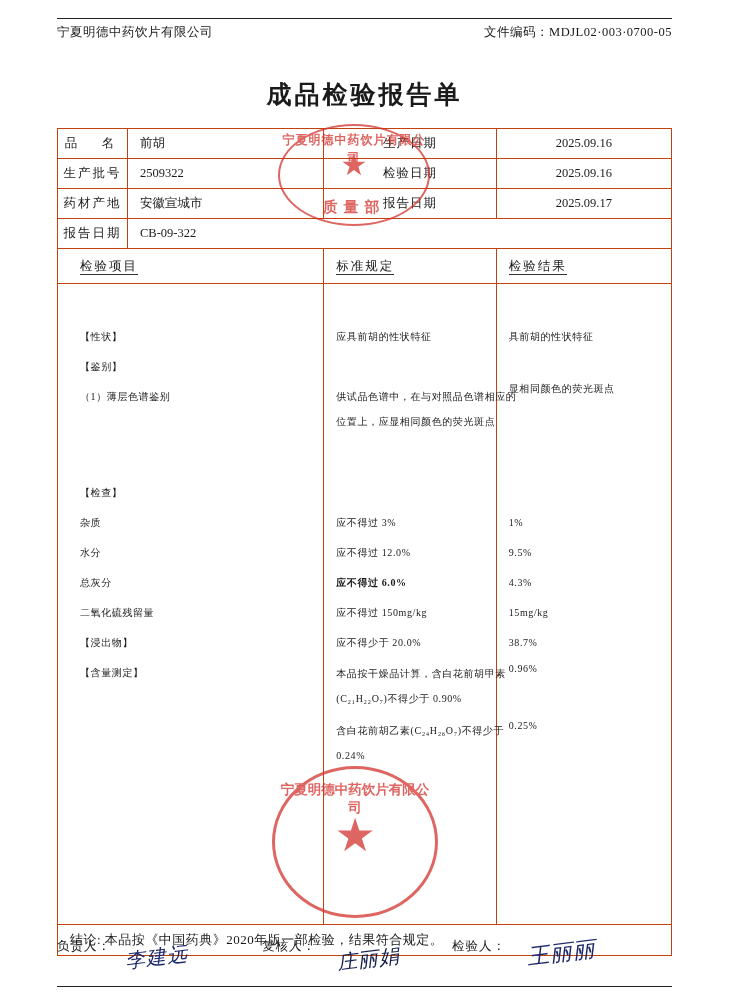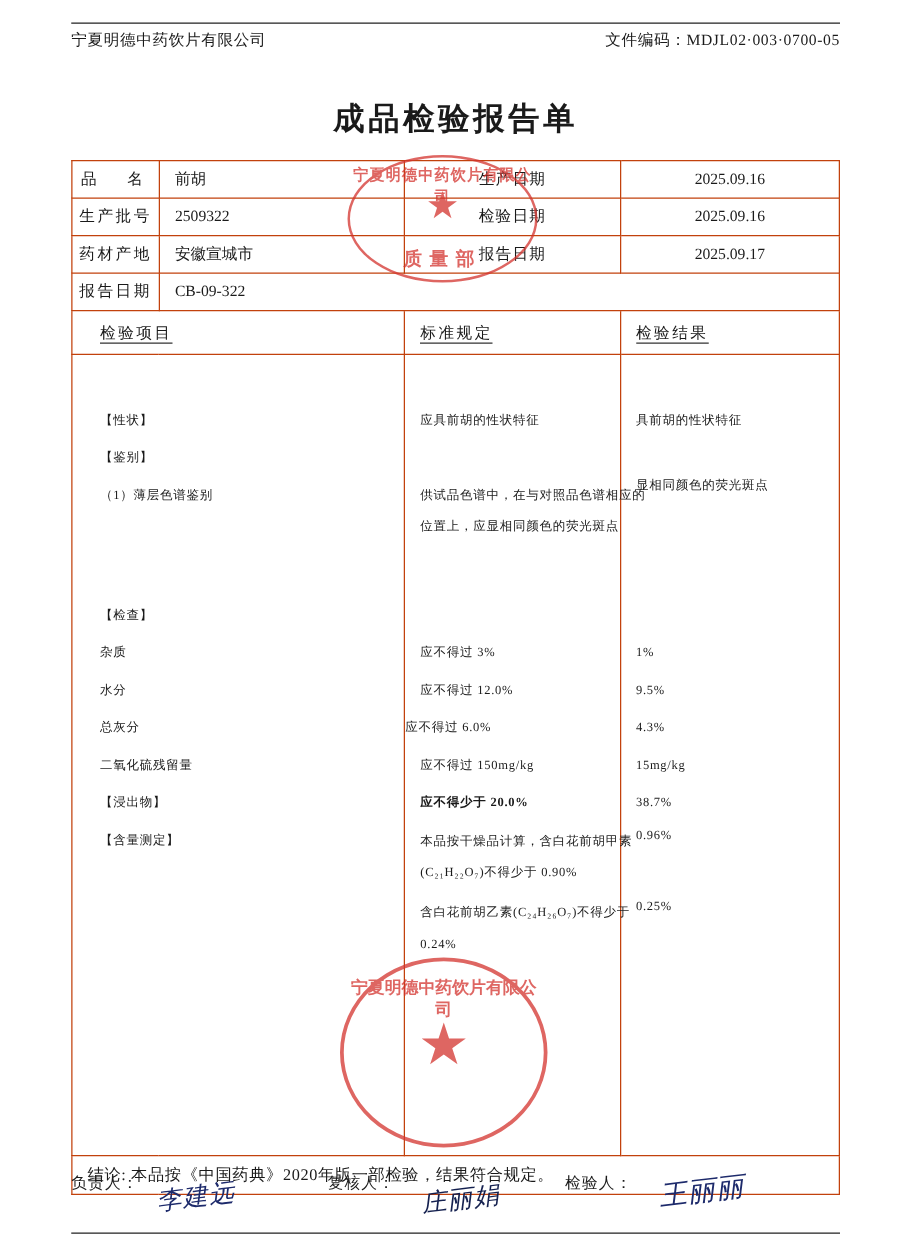--- a/index.html
+++ b/index.html
@@ -317,23 +317,23 @@
           <div class="ln" style="left:22px; top:354px;">【浸出物】</div>
           <div class="ln" style="left:22px; top:384px;">【含量测定】</div>
         </div>
       </td>
       <td class="col-spec">
         <div class="inner">
           <div class="ln" style="left:12px; top:48px;">应具前胡的性状特征</div>
           <div class="ln wrapme" style="left:12px; top:100px;">供试品色谱中，在与对照品色谱相应的位置上，应显相同颜色的荧光斑点</div>
           <div class="ln" style="left:12px; top:234px;">应不得过 3%</div>
           <div class="ln" style="left:12px; top:264px;">应不得过 12.0%</div>
-          <div class="ln" style="left:0; top:294px;">应不得过 6.0%</div>
+          <div class="ln" style="left:12px; top:294px;font-weight:bold;">应不得过 6.0%</div>
           <div class="ln" style="left:12px; top:324px;">应不得过 150mg/kg</div>
-          <div class="ln" style="left:12px; top:354px;font-weight:bold;">应不得少于 20.0%</div>
+          <div class="ln" style="left:12px; top:354px;">应不得少于 20.0%</div>
           <div class="ln wrapme" style="left:12px; top:377px;">本品按干燥品计算，含白花前胡甲素(C₂₁H₂₂O₇)不得少于 0.90%</div>
           <div class="ln wrapme" style="left:12px; top:434px;">含白花前胡乙素(C₂₄H₂₆O₇)不得少于 0.24%</div>
         </div>
       </td>
       <td class="col-result">
         <div class="inner">
           <div class="ln" style="left:12px; top:48px;">具前胡的性状特征</div>
           <div class="ln" style="left:12px; top:100px;">显相同颜色的荧光斑点</div>
           <div class="ln" style="left:12px; top:234px;">1%</div>
           <div class="ln" style="left:12px; top:264px;">9.5%</div>

